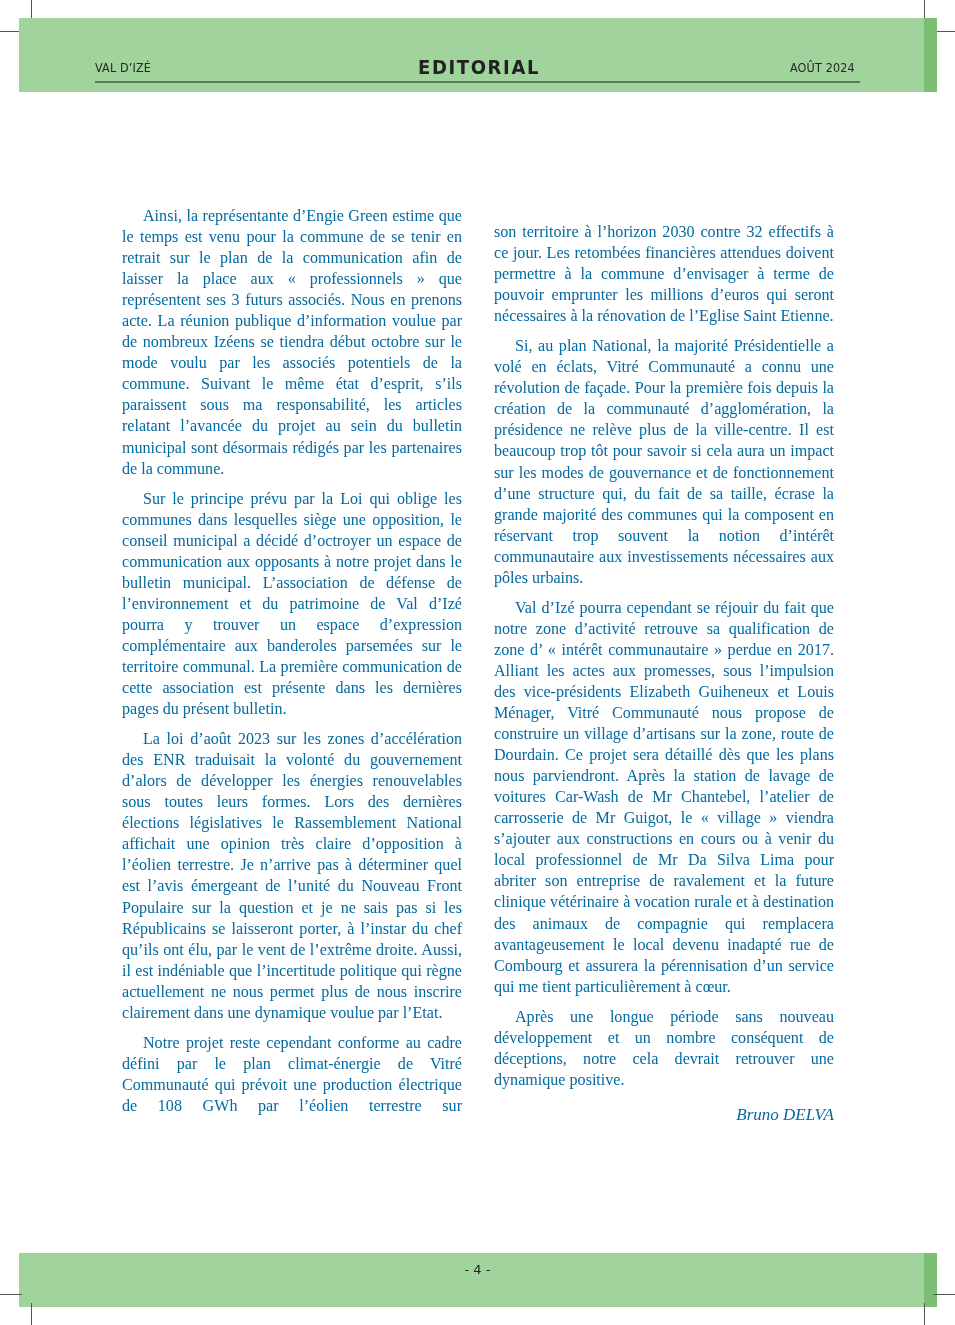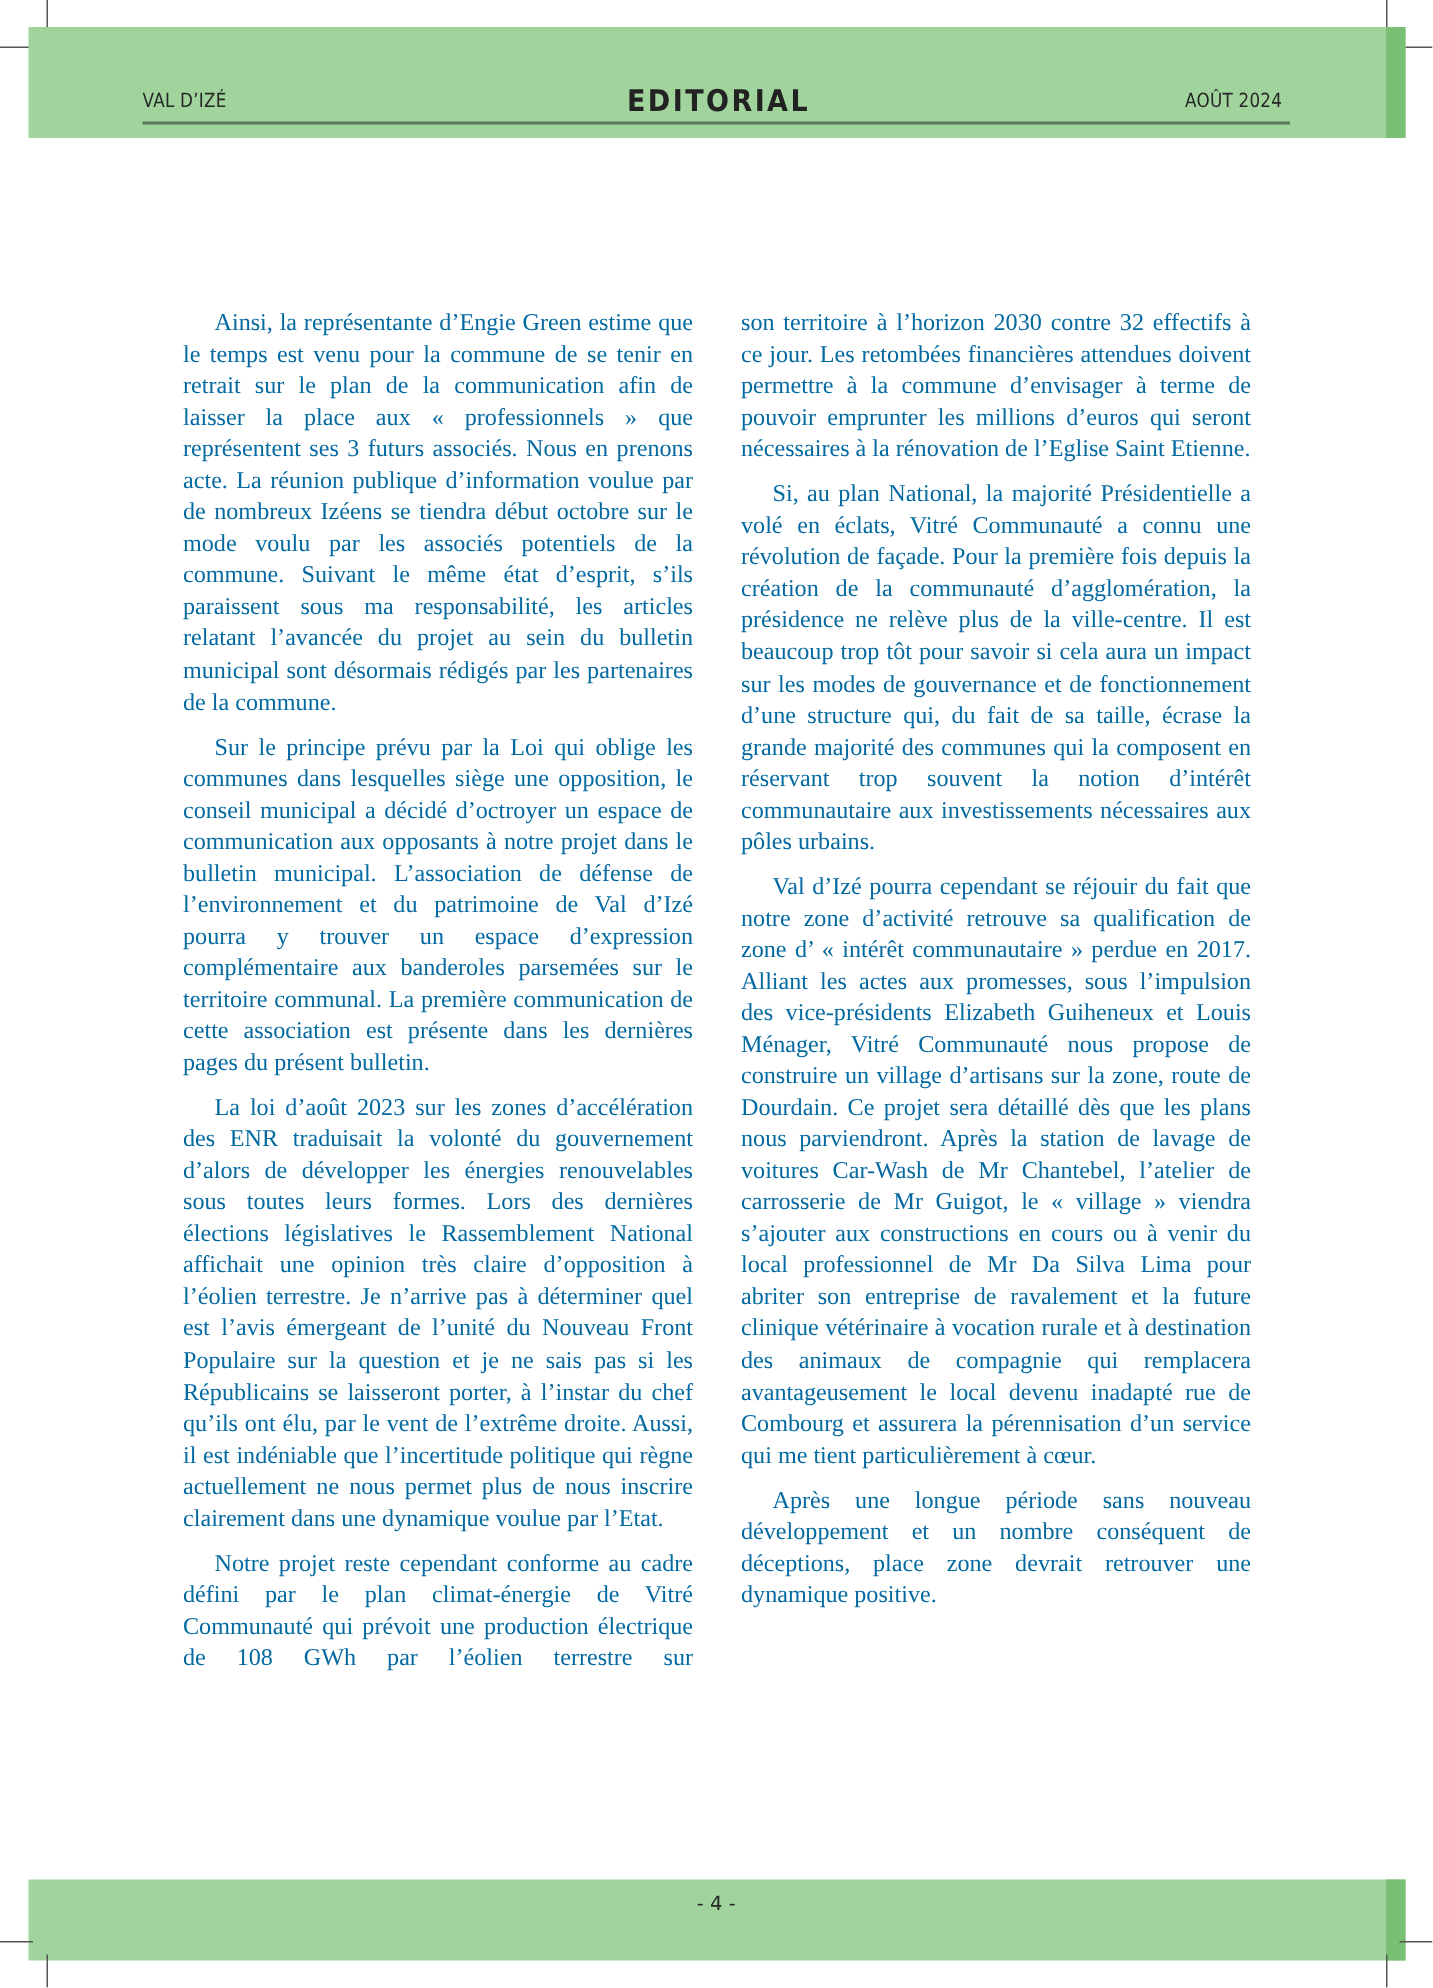--- a/index.html
+++ b/index.html
@@ -27,21 +27,21 @@
       font-family: "DejaVu Sans", sans-serif; font-size: 13px; color: #262626;
     }
     .col {
       position: absolute; top: 205px; width: 340px;
       font-family: "Liberation Serif", serif; font-size: 16.1px; line-height: 21.05px;
       color: #0369a1; text-align: justify; hyphens: none;
     }
     .col-left { left: 122px; }
     .col-right { left: 494px; }
     .col p { margin: 0 0 9px 0; text-indent: 21px; }
-    .col p.cont { text-indent: 0; }
+    .col p.cont { text-indent: 0; margin-top: 16px; }
     .signature {
       text-align: right; font-style: italic; font-size: 17px; margin-top: 14px;
       font-family: "Liberation Serif", serif;
     }
   </style>
 </head>
 <body>
 
 <div class="crop" style="left:31px;top:0;width:1px;height:22px;"></div>
 <div class="crop" style="left:0;top:31px;width:22px;height:1px;"></div>
@@ -60,21 +60,22 @@
   <p>Ainsi, la représentante d’Engie Green estime que le temps est venu pour la commune de se tenir en retrait sur le plan de la communication afin de laisser la place aux « professionnels » que représentent ses 3 futurs associés. Nous en prenons acte. La réunion publique d’information voulue par de nombreux Izéens se tiendra début octobre sur le mode voulu par les associés potentiels de la commune. Suivant le même état d’esprit, s’ils paraissent sous ma responsabilité, les articles relatant l’avancée du projet au sein du bulletin municipal sont désormais rédigés par les partenaires de la commune.</p>
   <p>Sur le principe prévu par la Loi qui oblige les communes dans lesquelles siège une opposition, le conseil municipal a décidé d’octroyer un espace de communication aux opposants à notre projet dans le bulletin municipal. L’association de défense de l’environnement et du patrimoine de Val d’Izé pourra y trouver un espace d’expression complémentaire aux banderoles parsemées sur le territoire communal. La première communication de cette association est présente dans les dernières pages du présent bulletin.</p>
   <p>La loi d’août 2023 sur les zones d’accélération des ENR traduisait la volonté du gouvernement d’alors de développer les énergies renouvelables sous toutes leurs formes. Lors des dernières élections législatives le Rassemblement National affichait une opinion très claire d’opposition à l’éolien terrestre. Je n’arrive pas à déterminer quel est l’avis émergeant de l’unité du Nouveau Front Populaire sur la question et je ne sais pas si les Républicains se laisseront porter, à l’instar du chef qu’ils ont élu, par le vent de l’extrême droite. Aussi, il est indéniable que l’incertitude politique qui règne actuellement ne nous permet plus de nous inscrire clairement dans une dynamique voulue par l’Etat.</p>
   <p style="text-align-last: justify;">Notre projet reste cependant conforme au cadre défini par le plan climat-énergie de Vitré Communauté qui prévoit une production électrique de 108 GWh par l’éolien terrestre sur</p>
 </div>
 
 <div class="col col-right">
   <p class="cont">son territoire à l’horizon 2030 contre 32 effectifs à ce jour. Les retombées financières attendues doivent permettre à la commune d’envisager à terme de pouvoir emprunter les millions d’euros qui seront nécessaires à la rénovation de l’Eglise Saint Etienne.</p>
   <p>Si, au plan National, la majorité Présidentielle a volé en éclats, Vitré Communauté a connu une révolution de façade. Pour la première fois depuis la création de la communauté d’agglomération, la présidence ne relève plus de la ville-centre. Il est beaucoup trop tôt pour savoir si cela aura un impact sur les modes de gouvernance et de fonctionnement d’une structure qui, du fait de sa taille, écrase la grande majorité des communes qui la composent en réservant trop souvent la notion d’intérêt communautaire aux investissements nécessaires aux pôles urbains.</p>
   <p>Val d’Izé pourra cependant se réjouir du fait que notre zone d’activité retrouve sa qualification de zone d’ « intérêt communautaire » perdue en 2017. Alliant les actes aux promesses, sous l’impulsion des vice-présidents Elizabeth Guiheneux et Louis Ménager, Vitré Communauté nous propose de construire un village d’artisans sur la zone, route de Dourdain. Ce projet sera détaillé dès que les plans nous parviendront. Après la station de lavage de voitures Car-Wash de Mr Chantebel, l’atelier de carrosserie de Mr Guigot, le « village » viendra s’ajouter aux constructions en cours ou à venir du local professionnel de Mr Da Silva Lima pour abriter son entreprise de ravalement et la future clinique vétérinaire à vocation rurale et à destination des animaux de compagnie qui remplacera avantageusement le local devenu inadapté rue de Combourg et assurera la pérennisation d’un service qui me tient particulièrement à cœur.</p>
-  <p>Après une longue période sans nouveau développement et un nombre conséquent de déceptions, place zone devrait retrouver une dynamique positive.</p>
+  <p>Après une longue période sans nouveau développement et un nombre conséquent de déceptions, notre cela devrait retrouver une dynamique positive.</p>
+  <div class="signature">Bruno DELVA</div>
 </div>
 
 <div class="band footer-band">
   <div class="edge"></div>
 </div>
 <div class="page-number">- 4 -</div>
 
 <div class="crop" style="left:0;top:1294px;width:22px;height:1px;"></div>
 <div class="crop" style="left:31px;top:1303px;width:1px;height:22px;"></div>
 <div class="crop" style="left:933px;top:1294px;width:22px;height:1px;"></div>

